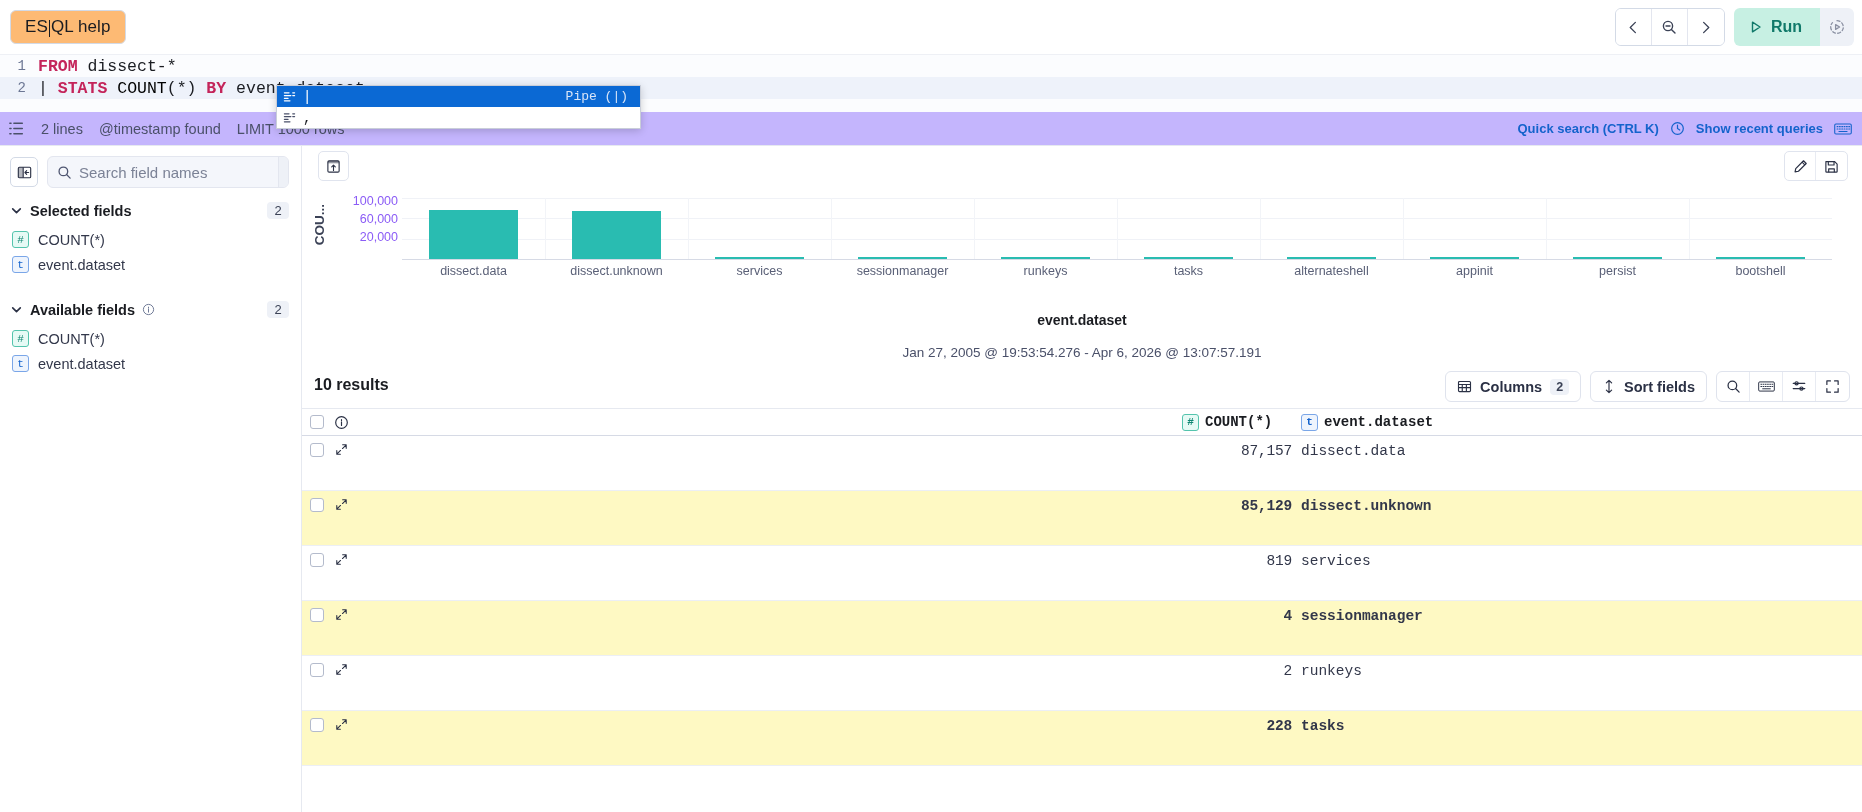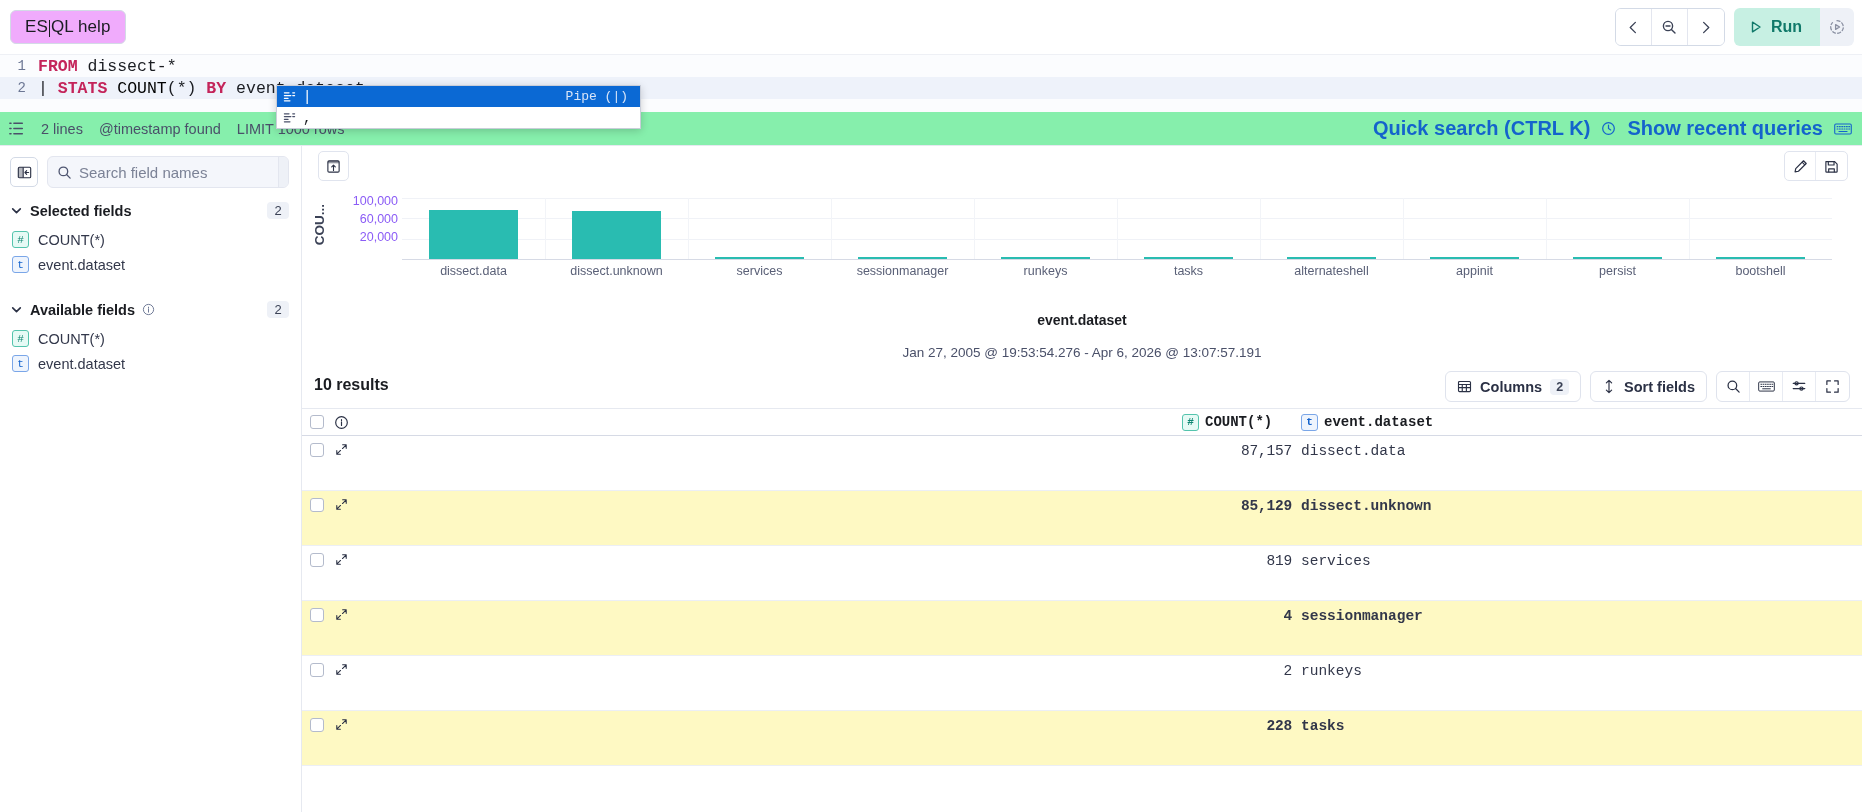--- a/index.html
+++ b/index.html
@@ -12,21 +12,21 @@
   }
   .app { position: relative; width: 1862px; height: 812px; background:#fff; }
 
   
   .topbar {
     position:absolute; left:0; top:0; width:1862px; height:54px;
     background:#fff; display:flex; align-items:center;
   }
   .esql-help-btn {
     margin-left:10px; height:34px; padding:0 14px;
-    border:1px solid #d3dae6; border-radius:6px; background:#f0abfc;
+    border:1px solid #d3dae6; border-radius:6px; background:#fdba74;
     display:flex; align-items:center; font-size:17px; color:#1a1c21;
     letter-spacing:0.1px;
     justify-content:space-between;
   }
   .esql-caret {
     display:inline-block; width:1px; height:17px; background:#1a1c21;
     margin:0 1px; position:relative; top:1px;
   }
 
   .tb-right { position:absolute; right:8px; top:8px; display:flex; align-items:center; gap:9px; }
@@ -91,25 +91,25 @@
   }
   .ac-item { height:21px; display:flex; align-items:center; padding:0 6px; gap:7px; color:#1a1c21; }
   .ac-item.sel { background:#0b69d4; color:#fff; }
   .ac-label { flex:1; }
   .ac-detail { color:#d8e5f8; font-size:13px; padding-right:6px; }
 
   
   .statusbar {
     position:absolute; left:0; top:112px; width:1862px; height:34px;
     display:flex; align-items:center; border-bottom:1px solid #e6e9f0;
-    background:#86efac; font-size:14.5px; color:#4a5069;
+    background:#c4b5fd; font-size:14.5px; color:#4a5069;
   }
   .sb-left { display:flex; align-items:center; gap:16px; padding-left:8px; }
   .sb-right { position:absolute; right:10px; display:flex; align-items:center; gap:11px; }
-  .sb-link { color:#1463cc; font-weight:600; font-size:20px; }
+  .sb-link { color:#1463cc; font-weight:600; font-size:13px; }
 
   
   .sidebar {
     position:absolute; left:0; top:146px; width:302px; height:666px;
     background:#fff; border-right:1px solid #e6e9f0;
   }
   .sb-searchrow { display:flex; align-items:center; gap:9px; padding:10px 12px 6px 10px; }
   .collapse-btn {
     width:28px; height:30px; border:1px solid #d3dae6; border-radius:5px; background:#fff;
     display:flex; align-items:center; justify-content:center; flex:0 0 auto;

